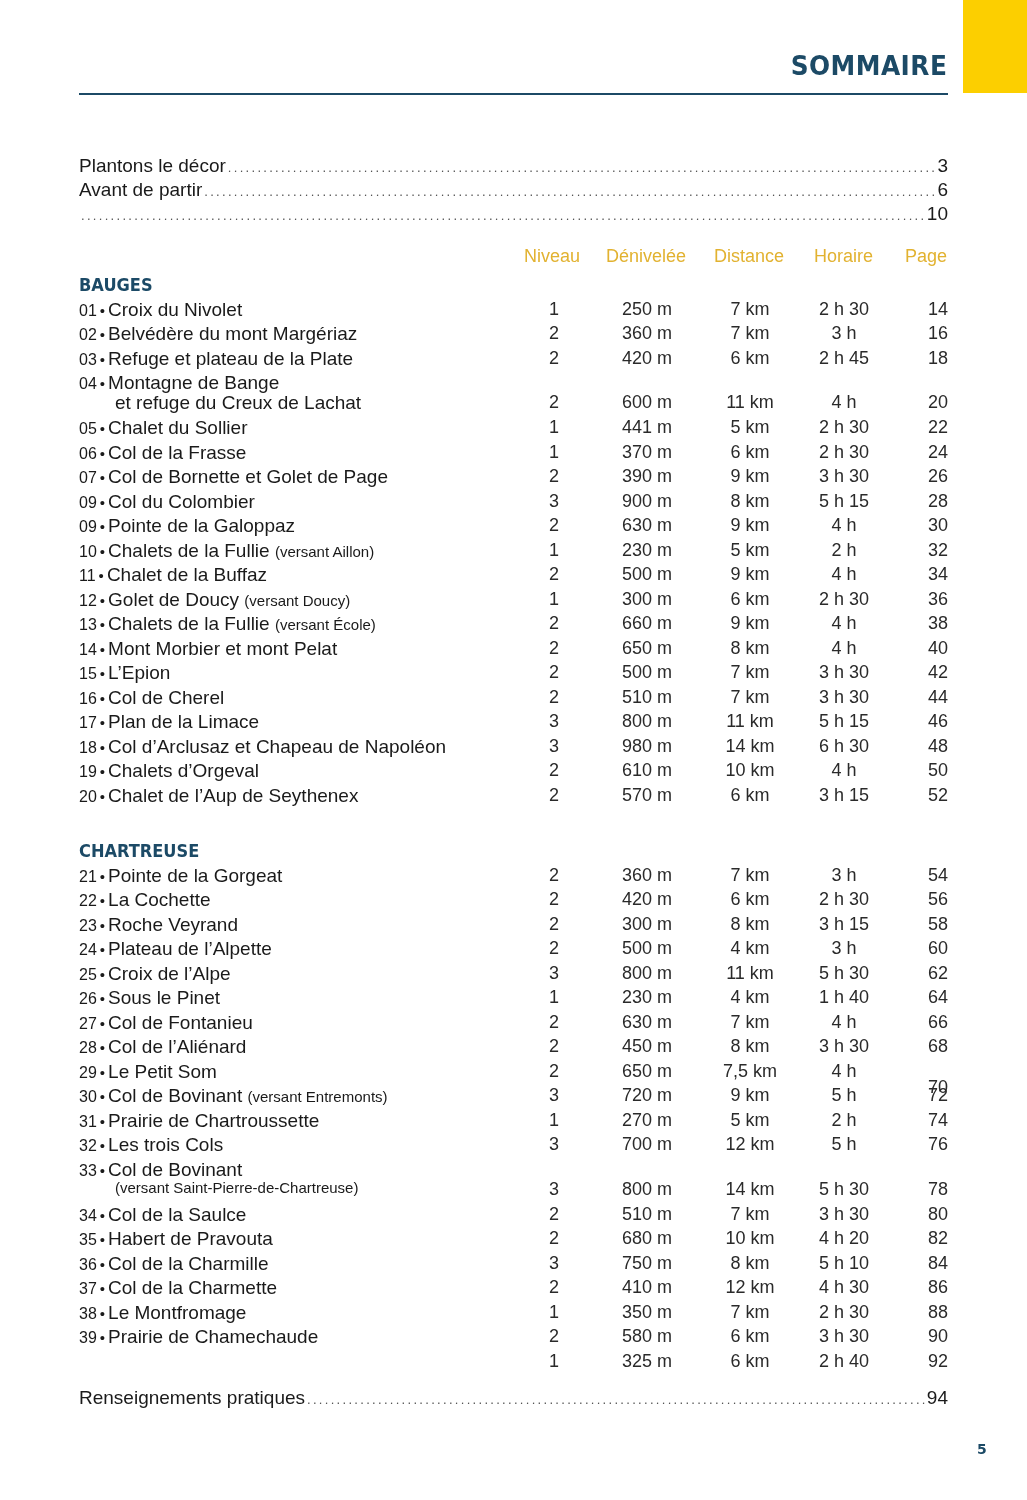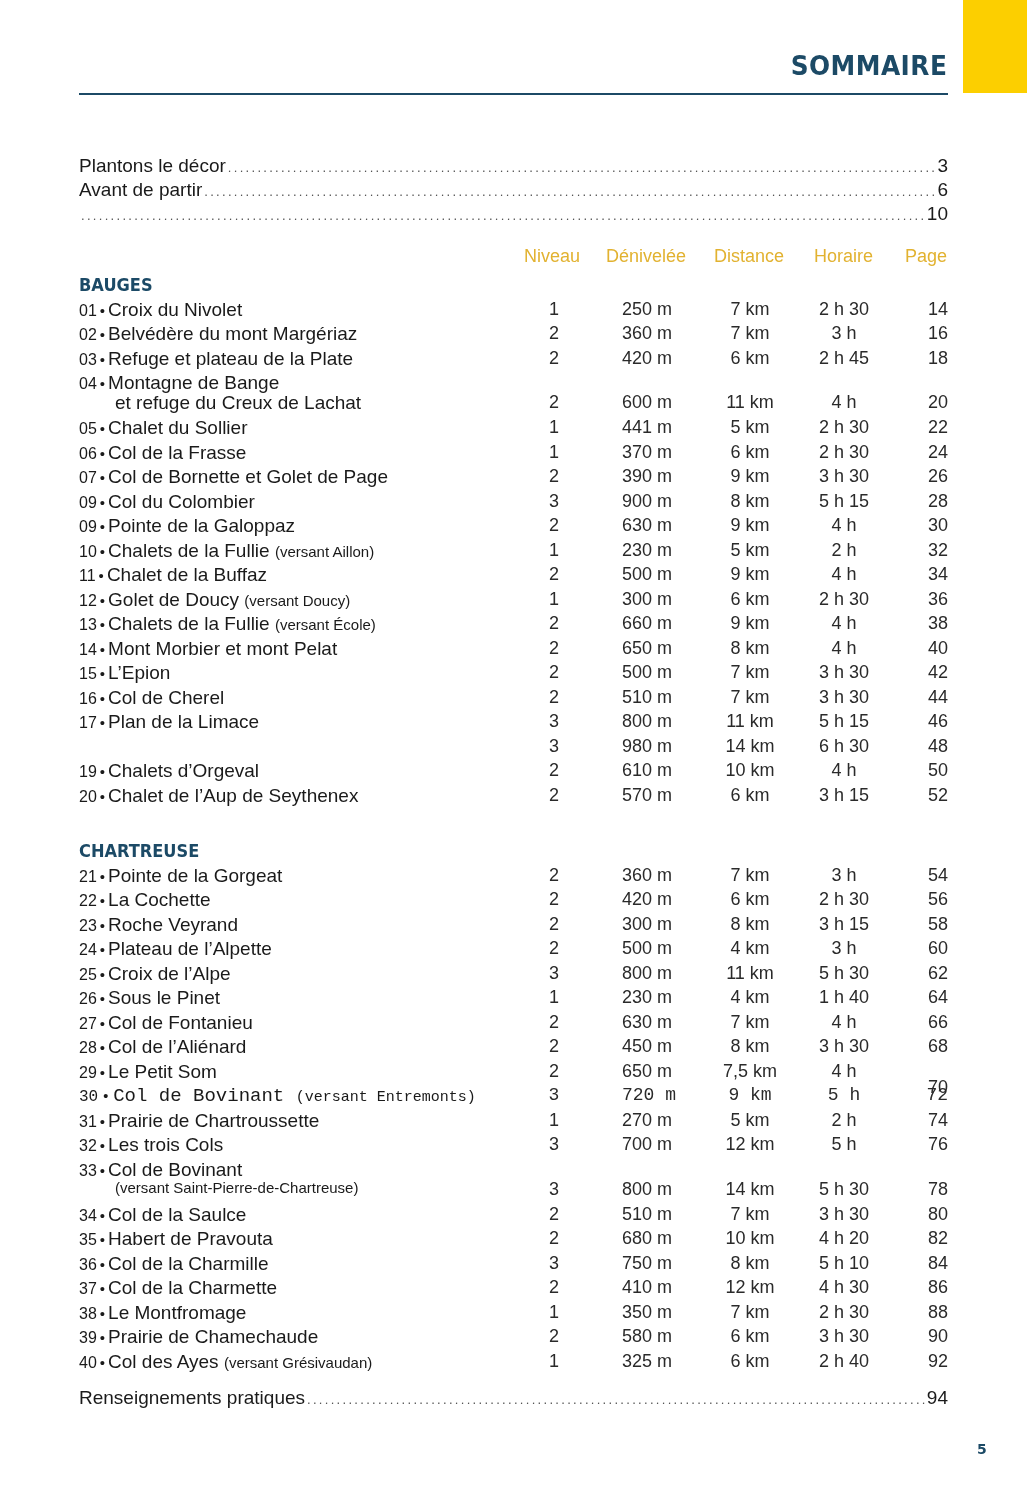--- a/index.html
+++ b/index.html
@@ -234,20 +234,21 @@
     </div>
     <div class="row" style="top: 711px; height: 24px;">
       <div class="name"><span class="num">17</span><span class="dot">•</span><span>Plan de la Limace</span></div>
       <span class="cell c-niv" style="top:0px">3</span>
       <span class="cell c-den" style="top:0px">800 m</span>
       <span class="cell c-dist" style="top:0px">11 km</span>
       <span class="cell c-hor" style="top:0px">5 h 15</span>
       <span class="cell c-pg" style="top:0px">46</span>
     </div>
     <div class="row" style="top: 735.5px; height: 24px;">
+      <div class="name"><span class="num">18</span><span class="dot">•</span><span>Col d’Arclusaz et Chapeau de Napoléon</span></div>
       <span class="cell c-niv" style="top:0px">3</span>
       <span class="cell c-den" style="top:0px">980 m</span>
       <span class="cell c-dist" style="top:0px">14 km</span>
       <span class="cell c-hor" style="top:0px">6 h 30</span>
       <span class="cell c-pg" style="top:0px">48</span>
     </div>
     <div class="row" style="top: 760px; height: 24px;">
       <div class="name"><span class="num">19</span><span class="dot">•</span><span>Chalets d’Orgeval</span></div>
       <span class="cell c-niv" style="top:0px">2</span>
       <span class="cell c-den" style="top:0px">610 m</span>
@@ -329,21 +330,21 @@
       <span class="cell c-pg" style="top:0px">68</span>
     </div>
     <div class="row" style="top: 1060.5px; height: 24px;">
       <div class="name"><span class="num">29</span><span class="dot">•</span><span>Le Petit Som</span></div>
       <span class="cell c-niv" style="top:0px">2</span>
       <span class="cell c-den" style="top:0px">650 m</span>
       <span class="cell c-dist" style="top:0px">7,5 km</span>
       <span class="cell c-hor" style="top:0px">4 h</span>
       <span class="cell c-pg" style="top:16px">70</span>
     </div>
-    <div class="row" style="top: 1085px; height: 24px; font-family: Liberation Mono, monospace;">
+    <div class="row" style="top: 1085px; height: 24px;">
       <div class="name"><span class="num">30</span><span class="dot">•</span><span>Col de Bovinant</span> <span class="sub">(versant Entremonts)</span></div>
       <span class="cell c-niv" style="top:0px">3</span>
       <span class="cell c-den" style="top:0px">720 m</span>
       <span class="cell c-dist" style="top:0px">9 km</span>
       <span class="cell c-hor" style="top:0px">5 h</span>
       <span class="cell c-pg" style="top:0px">72</span>
     </div>
     <div class="row" style="top: 1109.5px; height: 24px;">
       <div class="name"><span class="num">31</span><span class="dot">•</span><span>Prairie de Chartroussette</span></div>
       <span class="cell c-niv" style="top:0px">1</span>
@@ -411,21 +412,20 @@
     </div>
     <div class="row" style="top: 1326px; height: 24px;">
       <div class="name"><span class="num">39</span><span class="dot">•</span><span>Prairie de Chamechaude</span></div>
       <span class="cell c-niv" style="top:0px">2</span>
       <span class="cell c-den" style="top:0px">580 m</span>
       <span class="cell c-dist" style="top:0px">6 km</span>
       <span class="cell c-hor" style="top:0px">3 h 30</span>
       <span class="cell c-pg" style="top:0px">90</span>
     </div>
     <div class="row" style="top: 1350.5px; height: 24px;">
-      <div class="name"><span class="num">40</span><span class="dot">•</span><span>Col des Ayes</span> <span class="sub">(versant Grésivaudan)</span></div>
       <span class="cell c-niv" style="top:0px">1</span>
       <span class="cell c-den" style="top:0px">325 m</span>
       <span class="cell c-dist" style="top:0px">6 km</span>
       <span class="cell c-hor" style="top:0px">2 h 40</span>
       <span class="cell c-pg" style="top:0px">92</span>
     </div>
   </div>
 
 <div class="toc-line" style="top:1387px">
   <span class="label">Renseignements pratiques</span>

